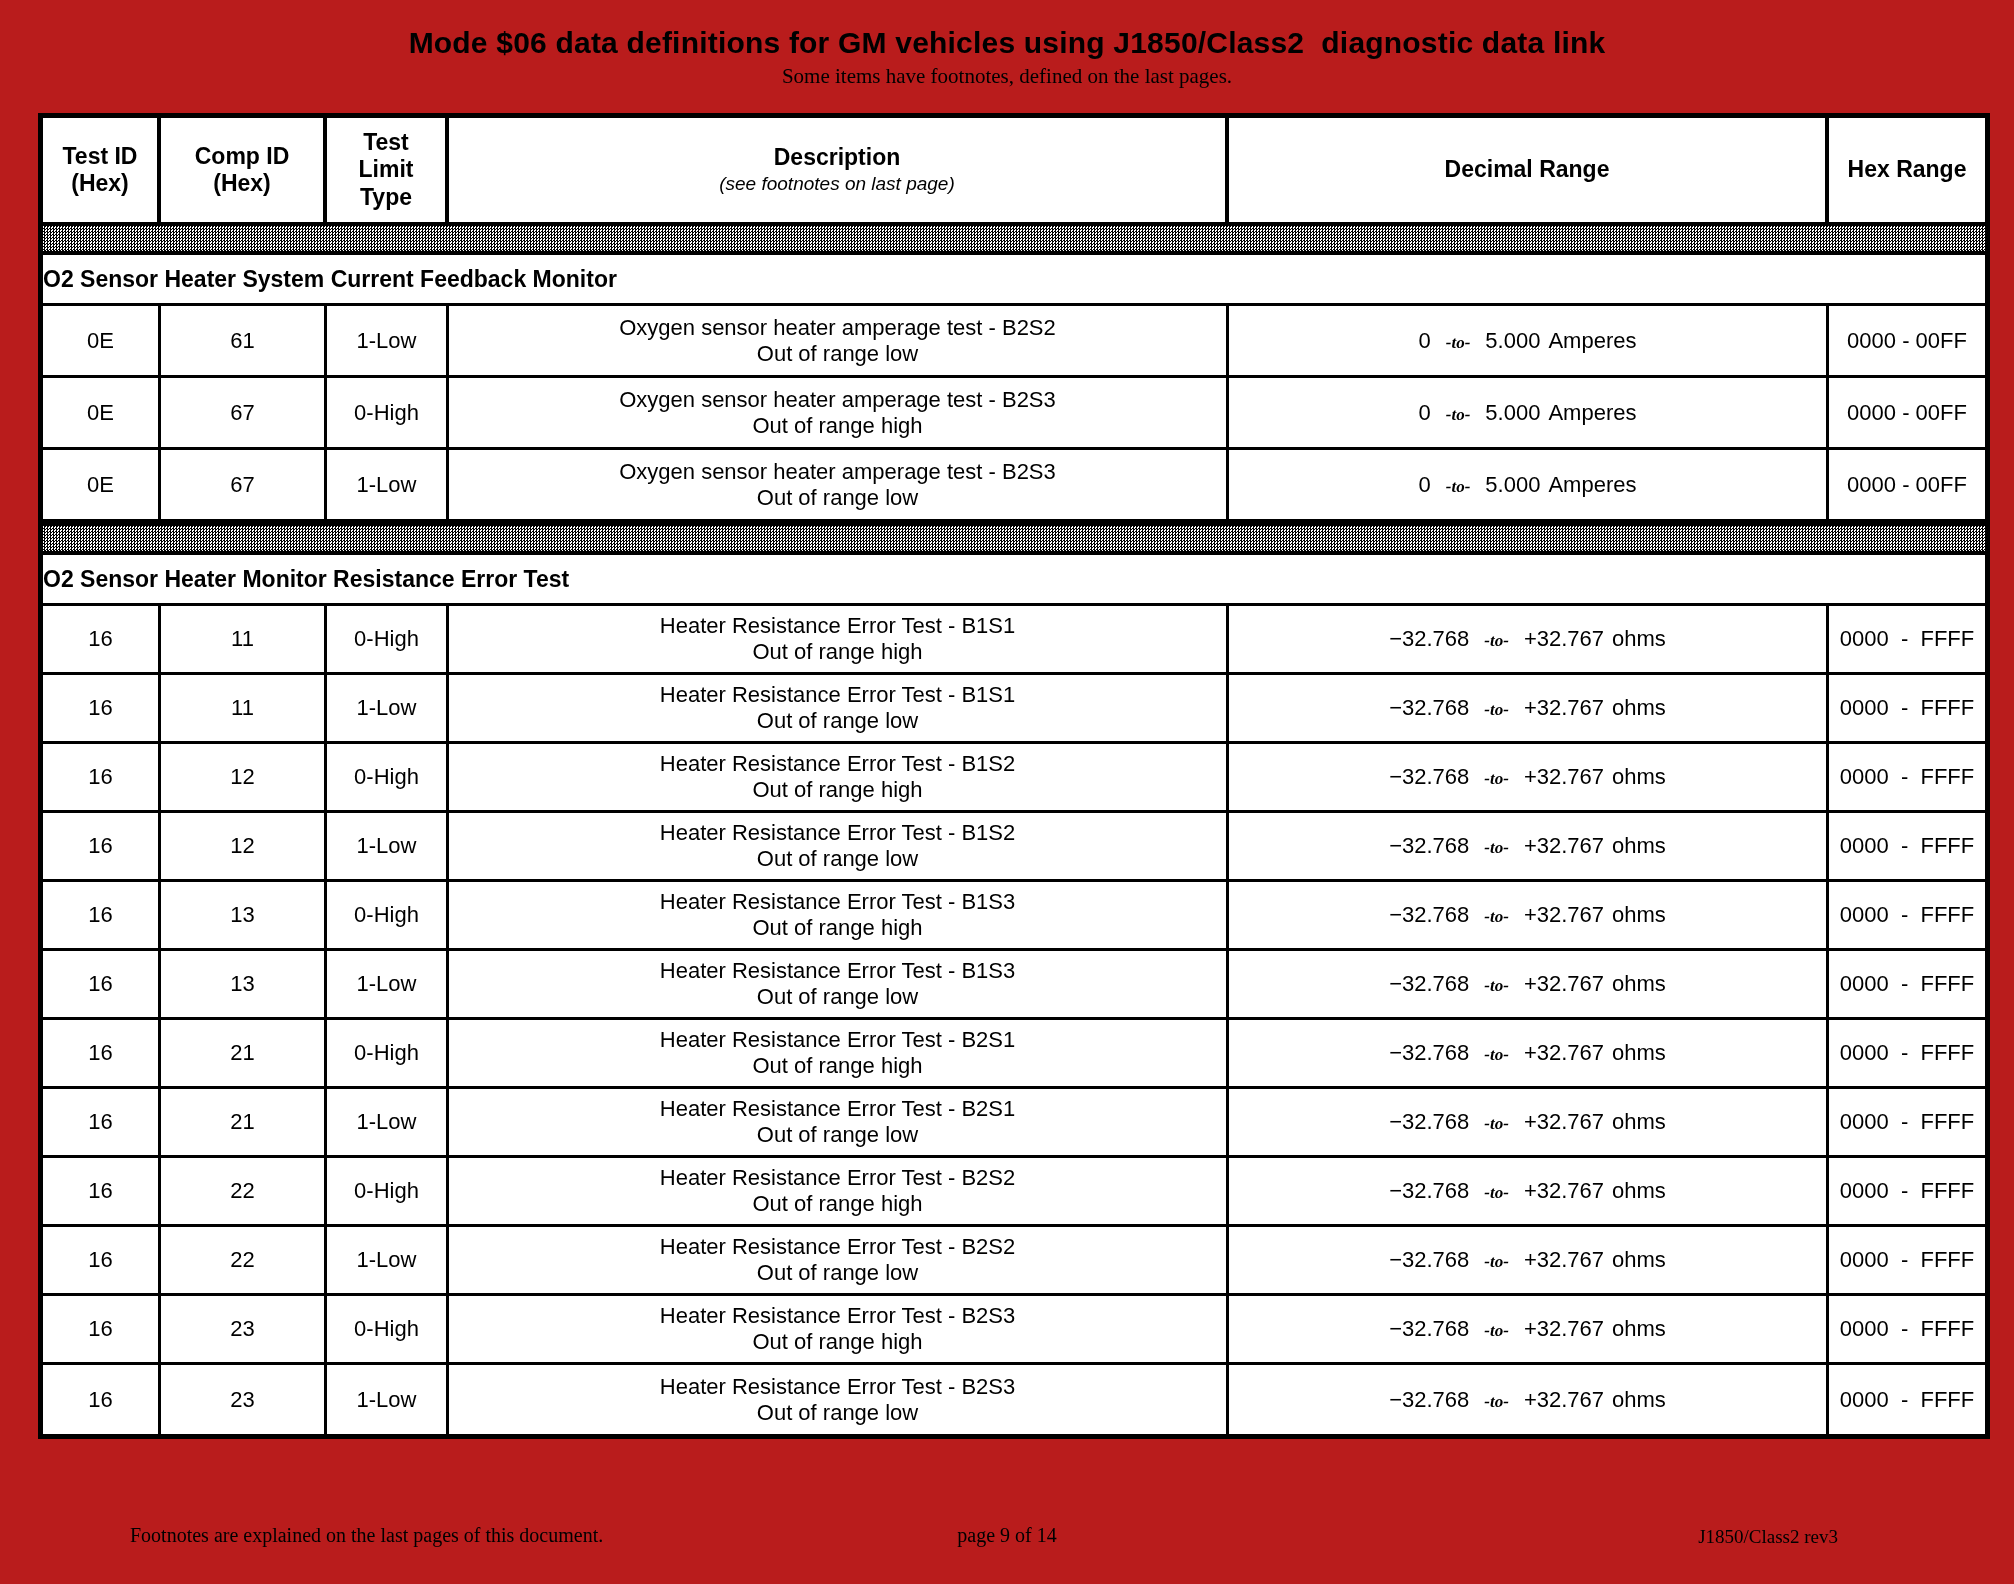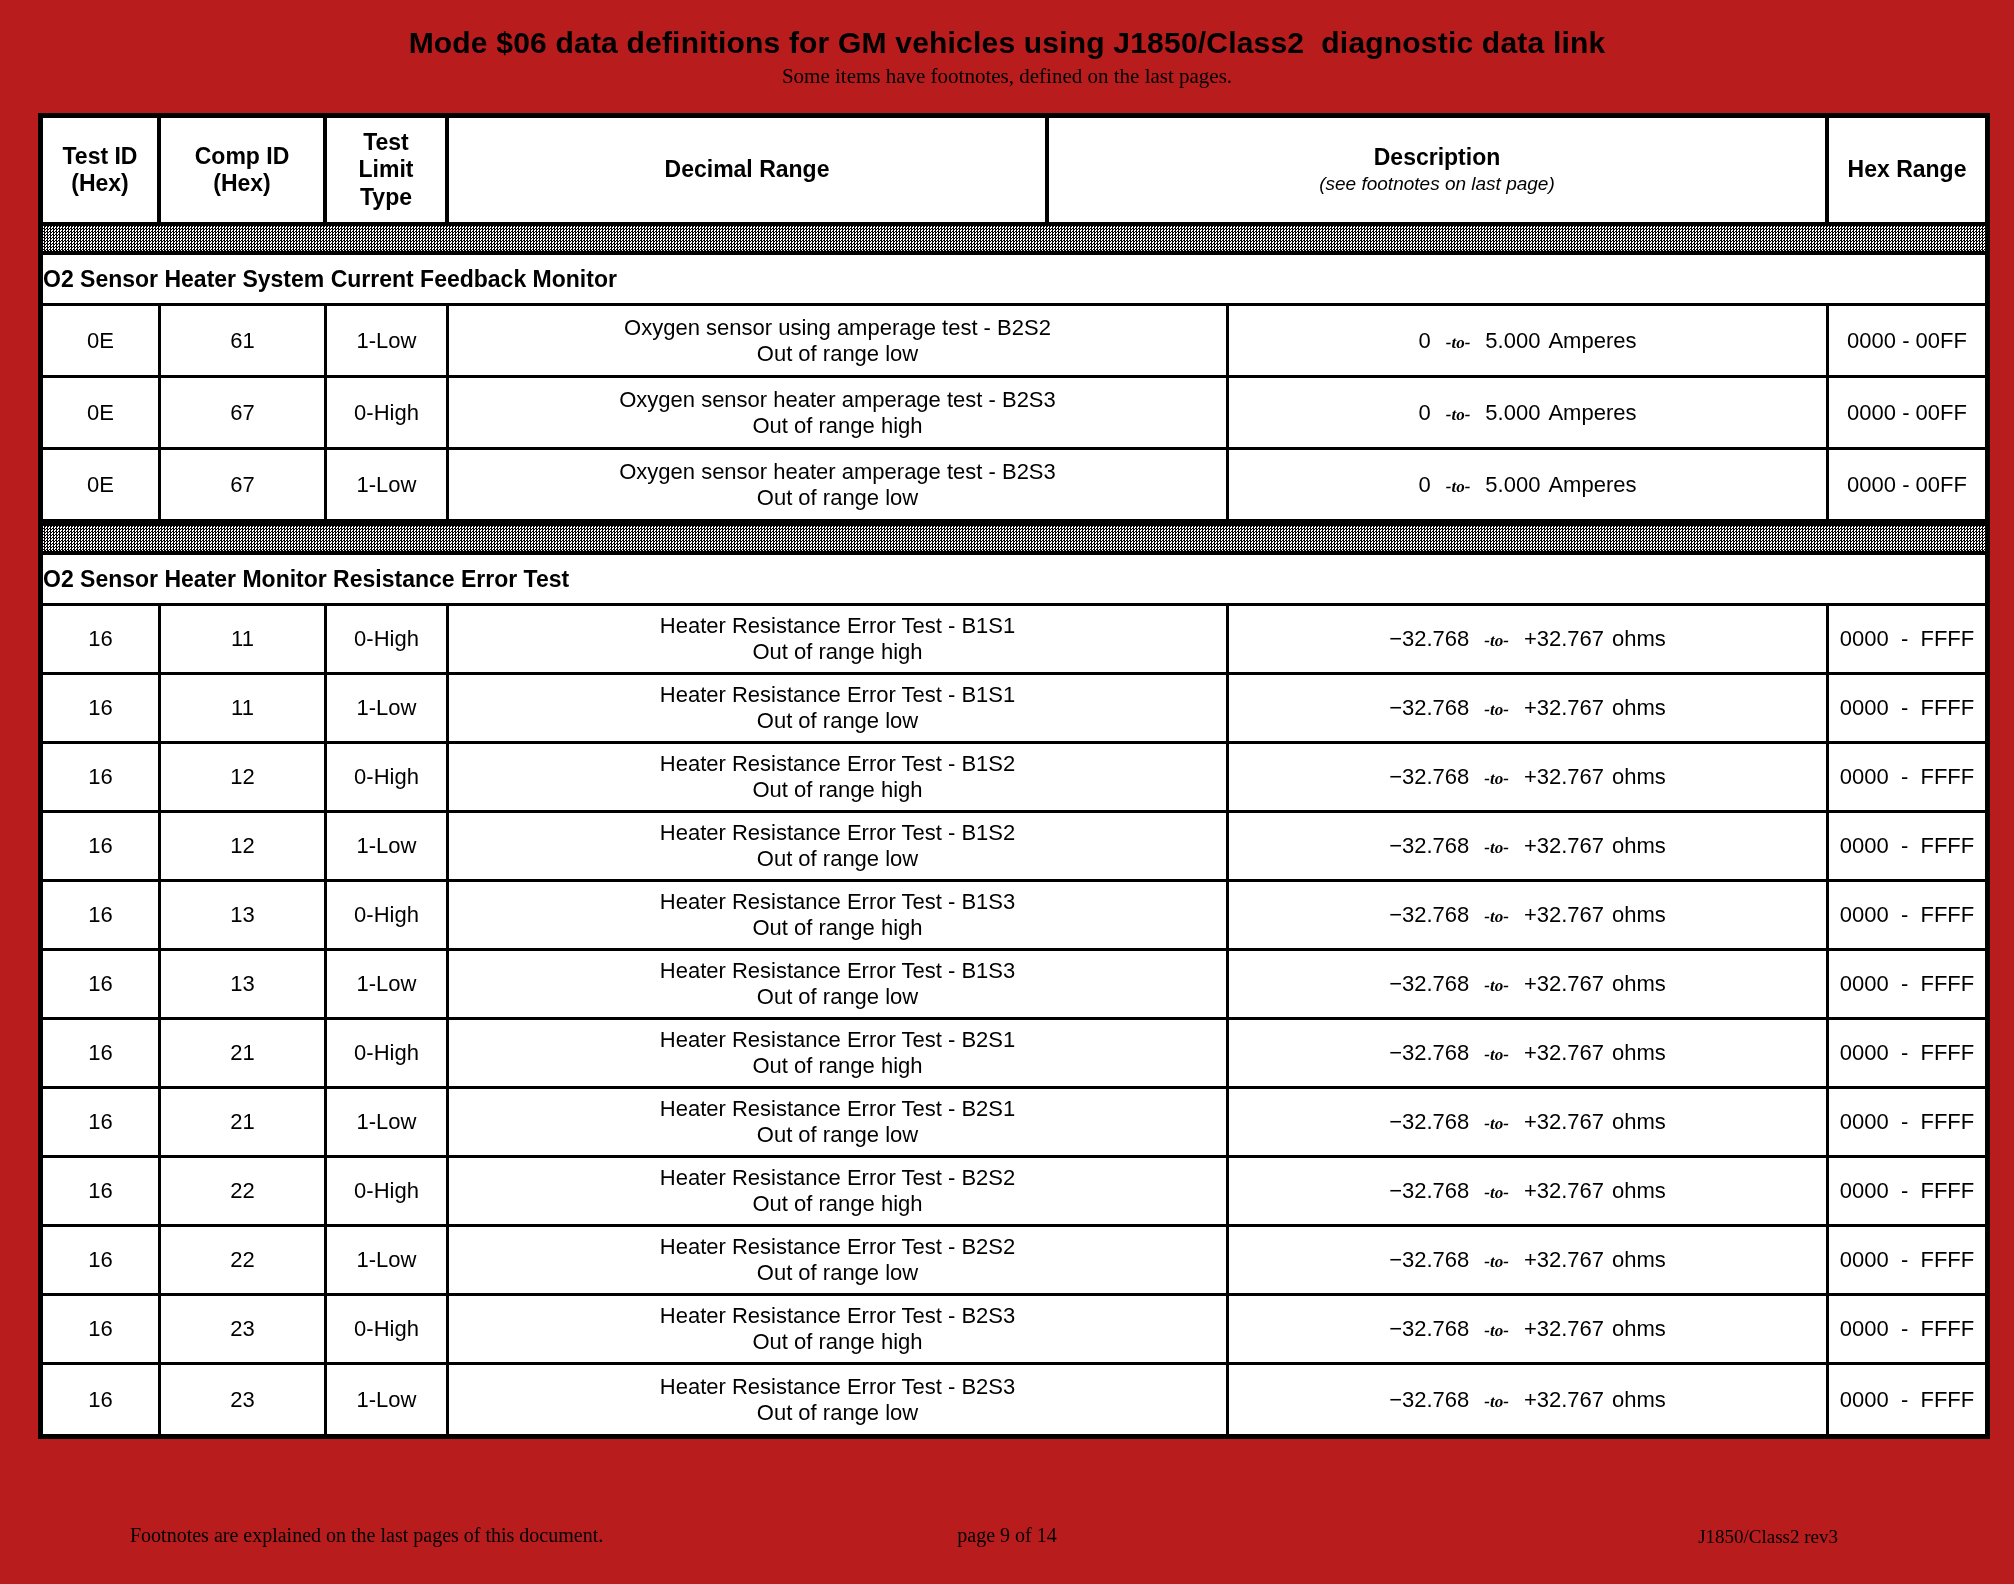--- a/index.html
+++ b/index.html
@@ -136,46 +136,46 @@
 
   <div class="doc-table">
     <div class="trow thead">
       <div class="cell c-test">Test ID
 (Hex)</div>
       <div class="cell c-comp">Comp ID
 (Hex)</div>
       <div class="cell c-limit">Test
 Limit
 Type</div>
-      <div class="cell c-dec">Decimal Range</div>
       <div class="cell c-desc">
         <span>Description</span>
         <span class="desc-note">(see footnotes on last page)</span>
       </div>
+      <div class="cell c-dec">Decimal Range</div>
       <div class="cell c-hex">Hex Range</div>
     </div>
     <div id="table-body">
   <div class="section sec1">
     <div class="hatch"></div>
     <div class="section-title">
             <span>O2 Sensor Heater System Current Feedback Monitor</span>
           </div>
     <div class="rows">
   <div class="trow drow">
     <div class="cell c-test">
                 <span>0E</span>
               </div>
     <div class="cell c-comp">
                 <span>61</span>
               </div>
     <div class="cell c-limit">
                 <span>1-Low</span>
               </div>
     <div class="cell c-desc">
-      <span class="desc-l1">Oxygen sensor using amperage test - B2S2</span>
+      <span class="desc-l1">Oxygen sensor heater amperage test - B2S2</span>
       <span class="desc-l2">Out of range low</span>
     </div>
     <div class="cell c-dec">
       <span class="inner"><span>0</span><span class="to">-to-</span><span>5.000</span><span class="unit">Amperes</span></span>
     </div>
     <div class="cell c-hex"><span>0000 - 00FF</span></div>
   </div>
 
   <div class="trow drow">
     <div class="cell c-test">

